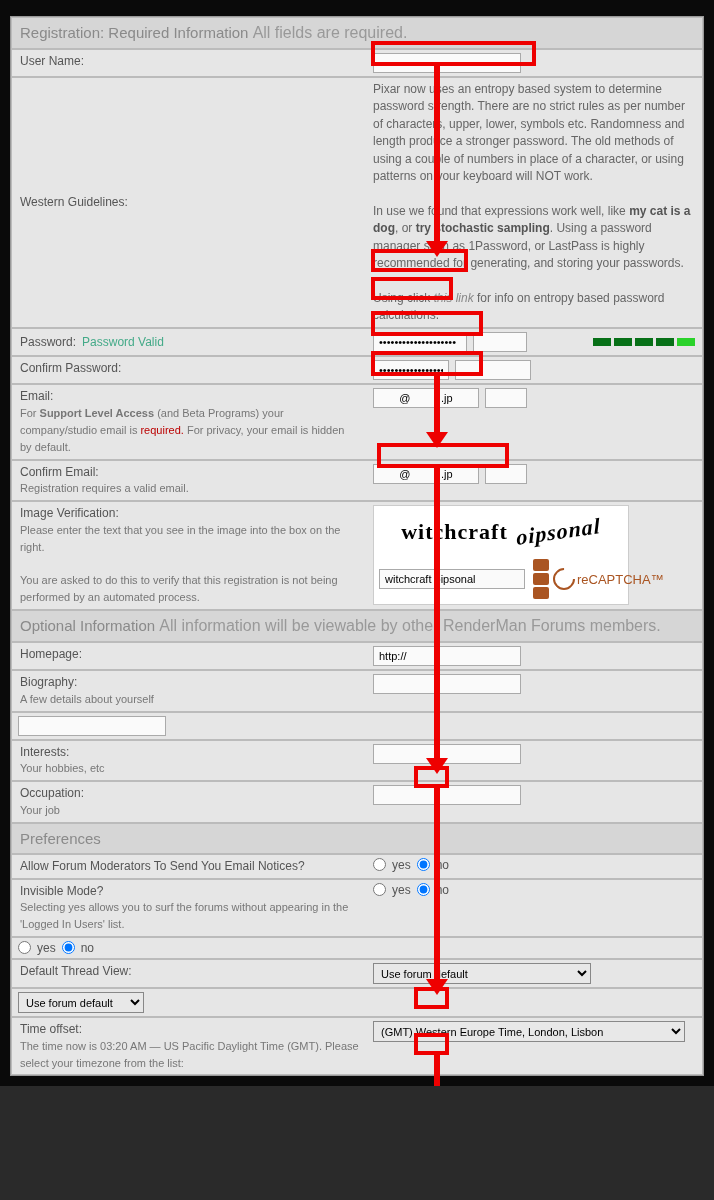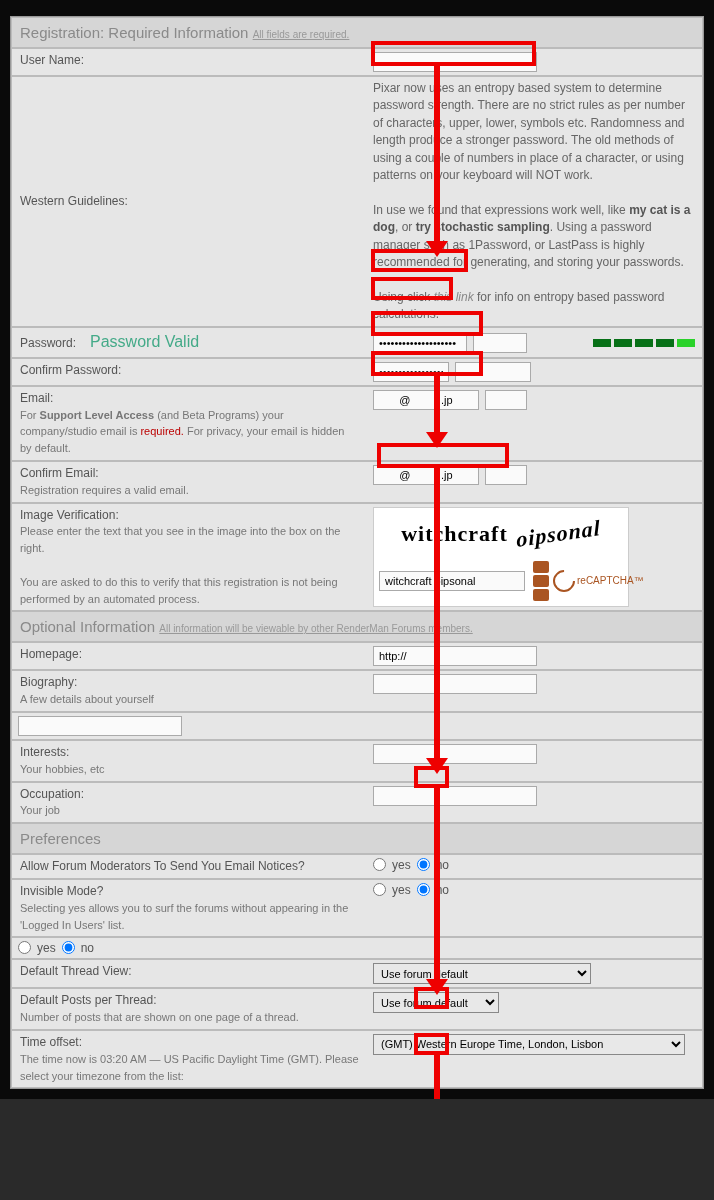--- a/index.html
+++ b/index.html
@@ -1,46 +1,46 @@
 <!DOCTYPE html>
 <html><head>
 <meta charset="utf-8">
 <style>
 * { box-sizing: border-box; margin: 0; padding: 0; }
 body { font-family: Arial, sans-serif; font-size: 12px; background: #2a2a2a; color: #555; }
 .page { width: 714px; margin: 0 auto; background: #0a0a0a; padding: 16px 10px 10px 10px; position: relative; }
 .main-table { width: 100%; background: #d6d6d6; border: 1px solid #999; }
 .section-header { background: #d6d6d6; padding: 6px 8px; font-size: 15px; color: #8a8a8a; border: 1px solid #bbb; }
-.section-header .sub { font-size: 10px; color: #999; text-decoration: underline; }
+.section-header .sub { font-size: 16px; color: #999; }
 .row { display: flex; border: 1px solid #bbb; background: #e6e6e6; }
 .row .label-cell { width: 355px; padding: 3px 8px; color: #666; font-size: 12px; line-height: 1.4; }
 .row .input-cell { flex: 1; padding: 3px 6px; display: flex; align-items: flex-start; gap: 6px; flex-wrap: wrap; }
 .label-cell .primary { font-weight: normal; color: #555; }
 .label-cell .sub { color: #777; font-size: 11px; }
 .required { color: #b00; }
-input[type="text"], input[type="password"] { width: 164px; height: 20px; border: 1px solid #aaa; background: #fafafa; padding: 2px 5px; font-size: 11px; }
+input[type="text"], input[type="password"] { width: 148px; height: 20px; border: 1px solid #aaa; background: #fafafa; padding: 2px 5px; font-size: 11px; }
 textarea { width: 210px; height: 60px; border: 1px solid #aaa; background: #fafafa; resize: both; }
 select { height: 21px; border: 1px solid #888; background: #e8e8e8; font-size: 11px; padding: 1px 3px; }
 .pw-row { align-items: center; }
-.pw-valid { color: #4a8; font-size: 16px; margin-left: 14px; }
+.pw-valid { color: #4a8; font-size: 12px; margin-left: 6px; }
 .pw-bars { display: flex; gap: 3px; margin-left: 60px; }
 .pw-bars span { width: 18px; height: 8px; background: #0a0; }
 .pw-bars span:nth-child(1),.pw-bars span:nth-child(2),.pw-bars span:nth-child(3),.pw-bars span:nth-child(4){background:#077017;}
 .pw-bars span:last-child{background:#2ad22a;}
 .info-block { padding: 4px 8px; font-size: 12px; color: #666; line-height: 1.45; }
 .info-block a { color: #888; font-style: italic; text-decoration: none; }
 .info-block b { font-weight: bold; color: #555; }
 .captcha-box { background: #fff; border: 1px solid #ccc; width: 256px; padding: 5px 5px 5px 5px; position: relative; }
 .captcha-img { width: 244px; height: 42px; background: #fff; display: flex; align-items: center; justify-content: center; font-family: serif; font-size: 22px; color: #000; font-weight: bold; letter-spacing: 1px; }
 .captcha-word2 { font-style: italic; transform: rotate(-8deg) skew(-5deg); display: inline-block; margin-left: 8px; }
 .captcha-bottom { display: flex; align-items: center; gap: 4px; margin-top: 6px; }
 .captcha-bottom input { width: 146px; }
 .captcha-btns { display: flex; flex-direction: column; gap: 2px; margin-left: 4px; }
 .captcha-btns span { width: 16px; height: 12px; background: #a52; border-radius: 2px; display: block; }
-.recaptcha-logo { font-size: 10px; color: #a52; display: flex; align-items: center; gap: 2px; }
+.recaptcha-logo { font-size: 13px; color: #a52; display: flex; align-items: center; gap: 2px; }
 .recaptcha-logo::before { content: ""; width: 18px; height: 18px; border: 2px solid #a52; border-radius: 50%; display: inline-block; border-top-color: transparent; transform: rotate(45deg); }
 .radio-group { display: flex; align-items: center; gap: 8px; font-size: 12px; color: #555; }
 
 
 .hl { position: absolute; border: 4px solid #e00; pointer-events: none; }
 .arrow-line { position: absolute; background: #e00; pointer-events: none; }
 .arrow-head { position: absolute; width: 0; height: 0; pointer-events: none; }
 </style>
 </head>
 <body>
@@ -215,21 +215,20 @@
     </div>
 
     <div class="row">
       <div class="label-cell"><span class="primary">Default Thread View:</span></div>
       <div class="input-cell">
           <select style="width:218px"><option>Use forum default</option></select>
         </div>
     </div>
 
     <div class="row">
-      <div class="label-cell"><span class="primary">Default Posts per Thread:</span><br><span class="sub">Number of posts that are shown on one page of a thread.</span></div>
       <div class="input-cell">
           <select style="width:126px"><option>Use forum default</option></select>
         </div>
     </div>
 
     <div class="row">
       <div class="label-cell"><span class="primary">Time offset:</span><br><span class="sub">The time now is 03:20 AM — US Pacific Daylight Time (GMT). Please select your timezone from the list:</span></div>
       <div class="input-cell">
           <select style="width:312px"><option>(GMT) Western Europe Time, London, Lisbon</option></select>
         </div>

